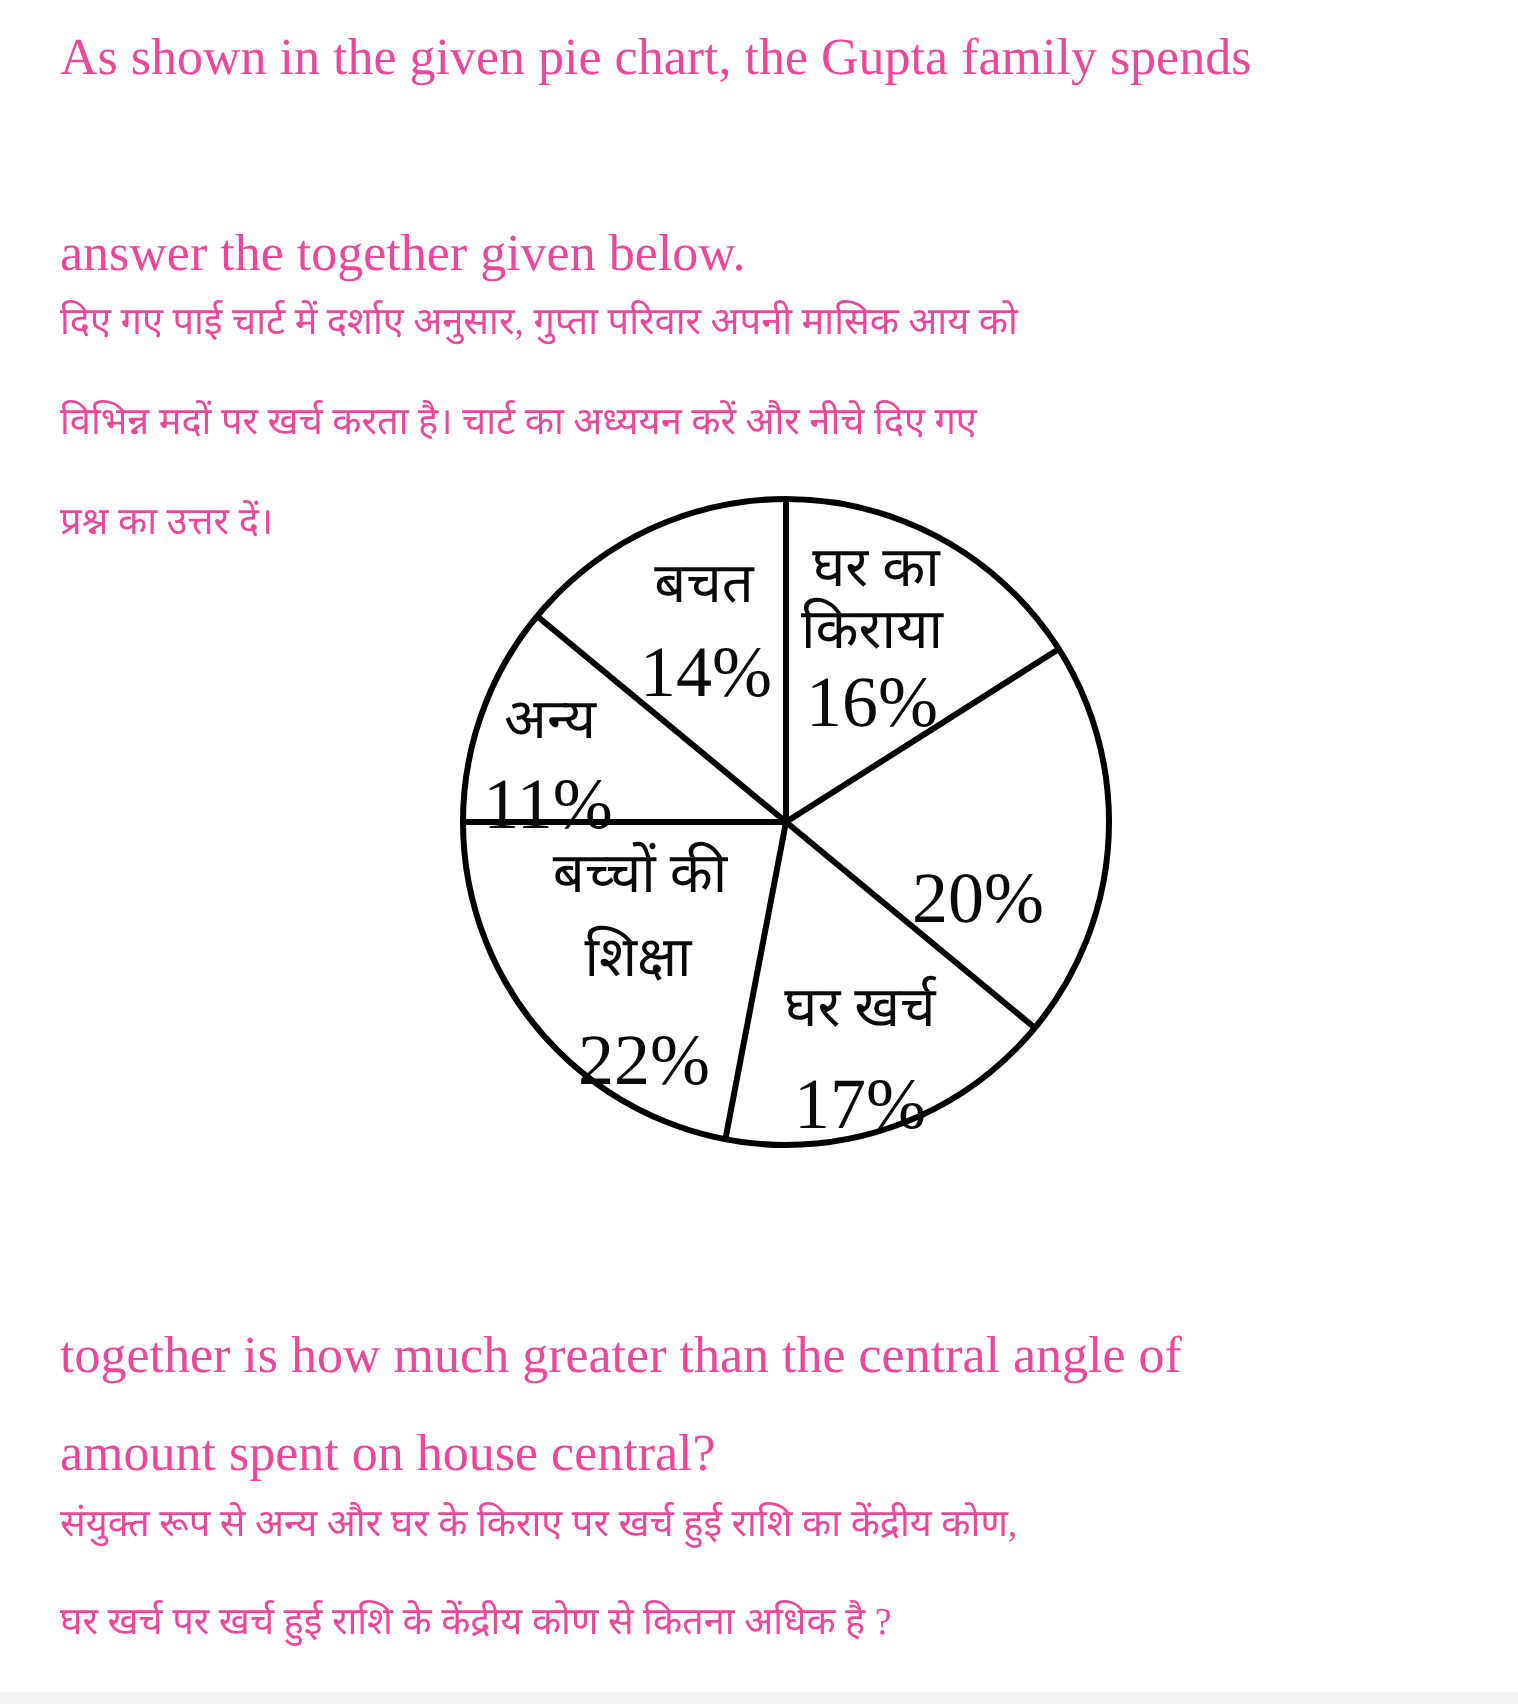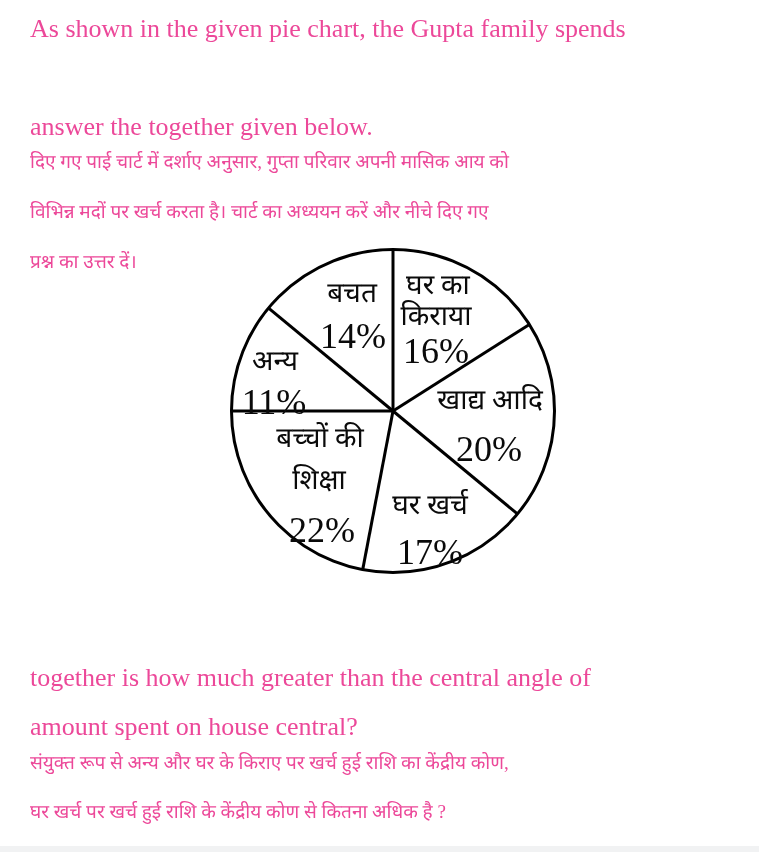--- a/index.html
+++ b/index.html
@@ -68,21 +68,20 @@
         </g>
     </svg>
 
     <div class="plabel" style="left:124px;top:33px">बचत</div>
     <div class="plabel pct" style="left:125px;top:72px">14%</div>
 
     <div class="plabel" style="left:210px;top:25px">घर का</div>
     <div class="plabel" style="left:208px;top:56px">किराया</div>
     <div class="plabel pct" style="left:208px;top:87px">16%</div>
 
-    <div class="plabel" style="left:262px;top:140px">खाद्य आदि</div>
     <div class="plabel pct" style="left:261px;top:185px">20%</div>
 
     <div class="plabel" style="left:202px;top:245px">घर खर्च</div>
     <div class="plabel pct" style="left:202px;top:288px">17%</div>
 
     <div class="plabel" style="left:92px;top:178px">बच्चों की</div>
     <div class="plabel" style="left:91px;top:220px">शिक्षा</div>
     <div class="plabel pct" style="left:94px;top:266px">22%</div>
 
     <div class="plabel" style="left:47px;top:101px">अन्य</div>

